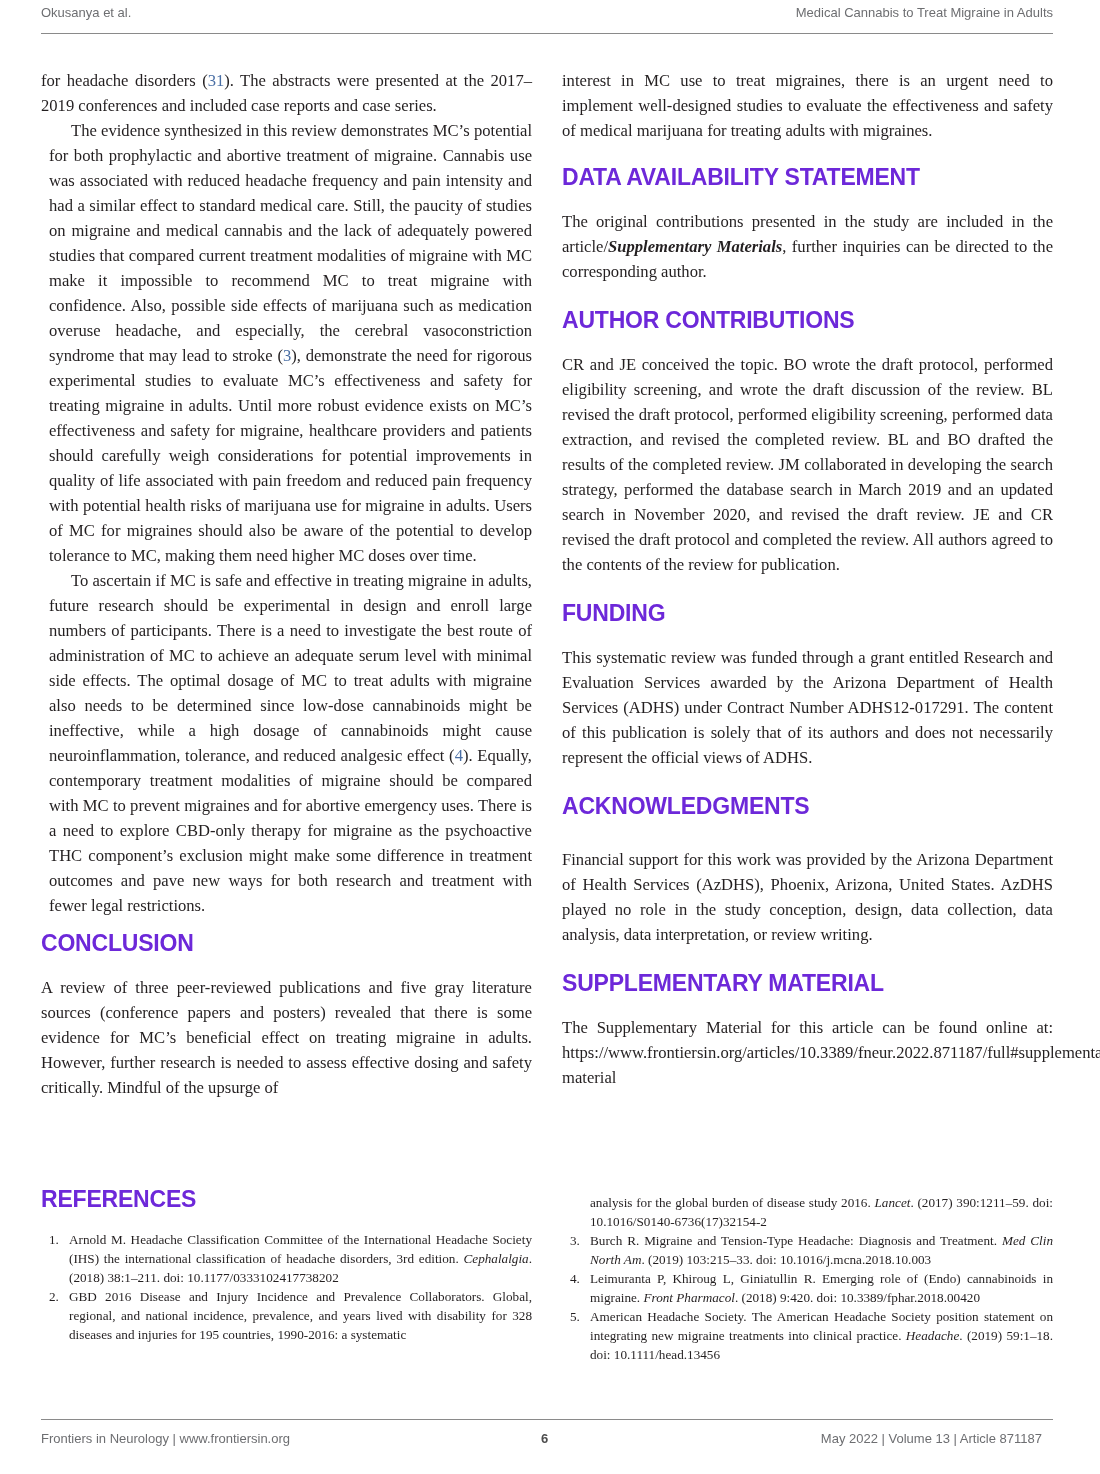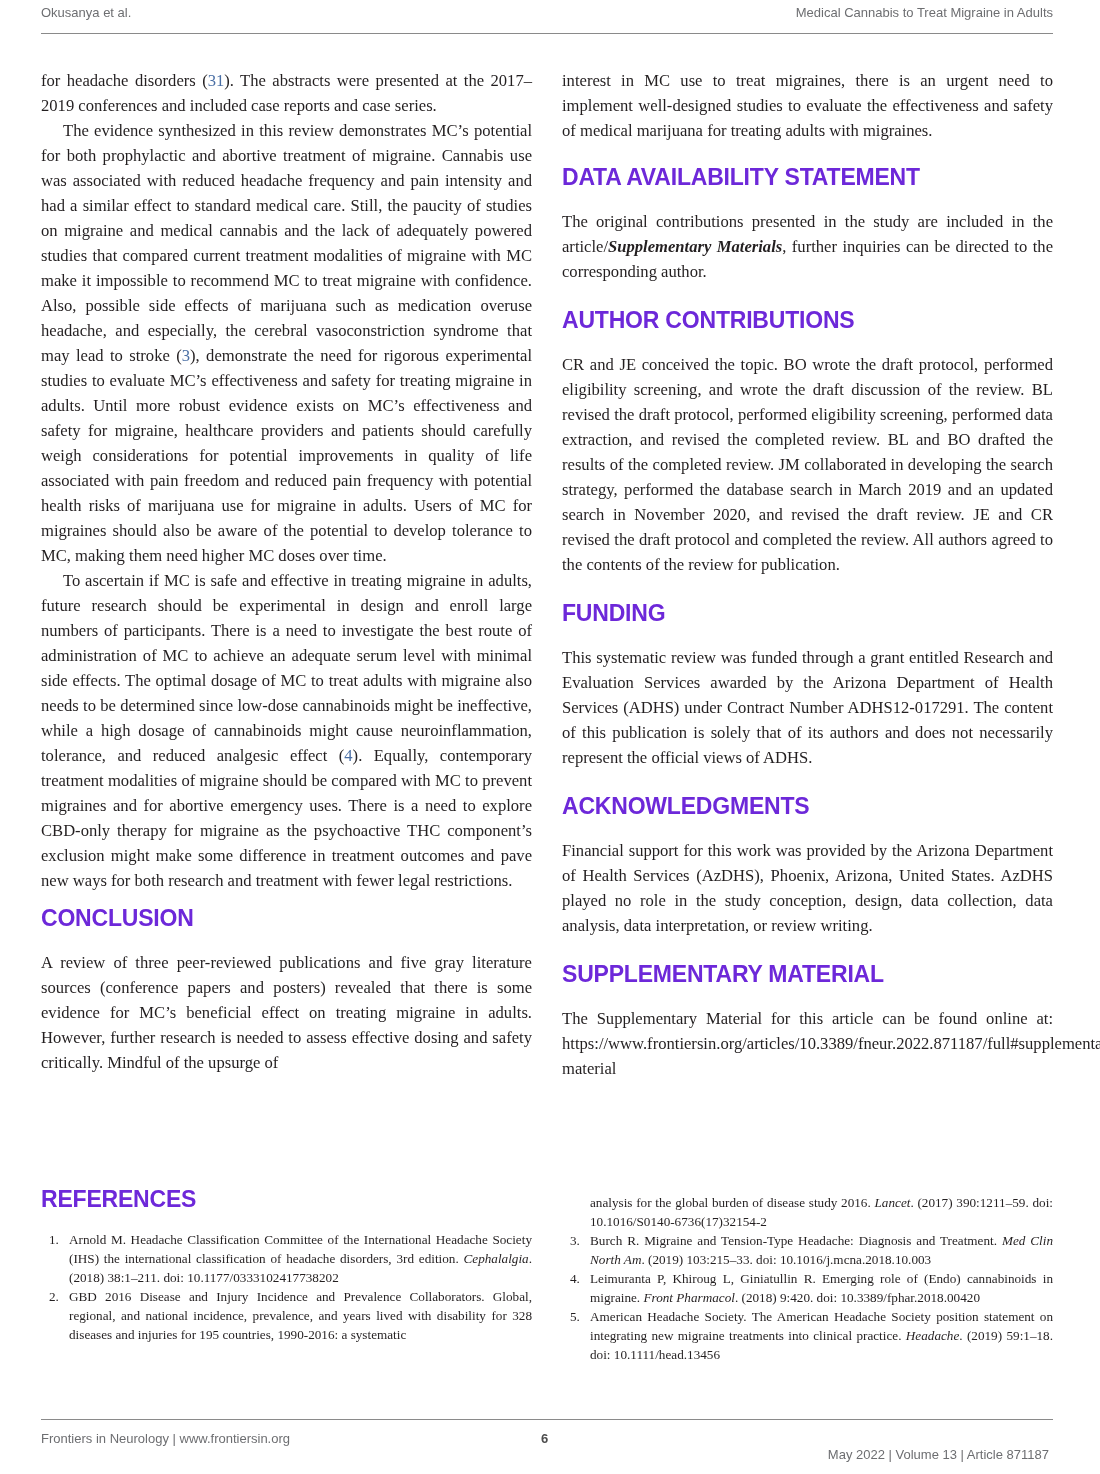--- a/index.html
+++ b/index.html
@@ -3,31 +3,31 @@
 <meta charset="utf-8">
 <style>
   html, body { margin:0; padding:0; background:#fff; }
   body { width:1100px; height:1474px; position:relative; overflow:hidden; color:#231f20; }
   .hdr { position:absolute; left:41px; right:47px; top:0; height:42px; font-family:"Liberation Sans", sans-serif; font-size:13px; color:#6d6e71; }
   .hdr .l { position:absolute; left:0; top:5px; }
   .hdr .r { position:absolute; right:0; top:5px; }
   .rule { position:absolute; left:41px; right:47px; height:1px; background:#8a8a8a; }
   .col { position:absolute; width:491px; font-family:"Liberation Serif", serif; font-size:16.6px; line-height:25px; text-align:justify; }
   .col p { margin:0; }
-  .col p.ind { text-indent:22px; }
+  .col p.ind { text-indent:22px;margin-left:8px; }
   .cite { color:#4a6fa5; }
   h2 { font-family:"Liberation Sans", sans-serif; font-weight:bold; font-size:23px; margin:0; letter-spacing:-0.2px; color:#6d28d9; }
   .refs { font-family:"Liberation Serif", serif; font-size:13.2px; line-height:19px; text-align:justify; }
   .refs ol { margin:0; padding:0; list-style:none; }
   .refs li { position:relative; padding-left:28px; }
   .refs li .n { position:absolute; left:8px; top:0; }
   .ftr { position:absolute; left:41px; right:47px; top:1431px; font-family:"Liberation Sans", sans-serif; font-size:13px; color:#6d6e71; }
   .ftr .l { position:absolute; left:0; }
   .ftr .c { position:absolute; left:500px; font-weight:bold; color:#4d4d4d; }
-  .ftr .r { position:absolute; right:4px;margin-top:16px; }
+  .ftr .r { position:absolute; right:11px; }
   i { font-style:italic;font-family:Liberation Serif, serif; }
 </style>
 </head>
 <body>
 
 <div class="hdr">
   <span class="l">Okusanya et al.</span>
   <span class="r">Medical Cannabis to Treat Migraine in Adults</span>
 </div>
 <div class="rule" style="top:33px;"></div>
@@ -41,21 +41,21 @@
 </div>
 
 <div class="col" style="left:562px; top:68px;">
   <p>interest in MC use to treat migraines, there is an urgent need to implement well-designed studies to evaluate the effectiveness and safety of medical marijuana for treating adults with migraines.</p>
   <h2 style="margin-top:22px; margin-bottom:19px;">DATA AVAILABILITY STATEMENT</h2>
   <p><span>The original contributions presented in the study are included in the article/</span><a style="font-weight:bold; color:#231f20;font-style:italic;">Supplementary Materials</a><span>, further inquiries can be directed to the corresponding author.</span></p>
   <h2 style="margin-top:24px; margin-bottom:19px;">AUTHOR CONTRIBUTIONS</h2>
   <p>CR and JE conceived the topic. BO wrote the draft protocol, performed eligibility screening, and wrote the draft discussion of the review. BL revised the draft protocol, performed eligibility screening, performed data extraction, and revised the completed review. BL and BO drafted the results of the completed review. JM collaborated in developing the search strategy, performed the database search in March 2019 and an updated search in November 2020, and revised the draft review. JE and CR revised the draft protocol and completed the review. All authors agreed to the contents of the review for publication.</p>
   <h2 style="margin-top:24px; margin-bottom:19px;">FUNDING</h2>
   <p>This systematic review was funded through a grant entitled Research and Evaluation Services awarded by the Arizona Department of Health Services (ADHS) under Contract Number ADHS12-017291. The content of this publication is solely that of its authors and does not necessarily represent the official views of ADHS.</p>
-  <h2 style="margin-top:24px; margin-bottom:19px;">ACKNOWLEDGMENTS</h2>
+  <h2 style="margin-top:24px; margin-bottom:28px;">ACKNOWLEDGMENTS</h2>
   <p>Financial support for this work was provided by the Arizona Department of Health Services (AzDHS), Phoenix, Arizona, United States. AzDHS played no role in the study conception, design, data collection, data analysis, data interpretation, or review writing.</p>
   <h2 style="margin-top:24px; margin-bottom:19px;">SUPPLEMENTARY MATERIAL</h2>
   <p>The Supplementary Material for this article can be found online at: https://www.frontiersin.org/articles/10.3389/fneur.2022.871187/full#supplementary-material</p>
 </div>
 
 <h2 style="position:absolute; left:41px; top:1186px;">REFERENCES</h2>
 
 <div class="refs" style="position:absolute; left:41px; top:1230px; width:491px;">
   <ol>
     <li><span class="n">1.</span><span>Arnold M. Headache Classification Committee of the International Headache Society (IHS) the international classification of headache disorders, 3rd edition. </span><i>Cephalalgia</i><span>. (2018) 38:1–211. doi: 10.1177/0333102417738202</span></li>

